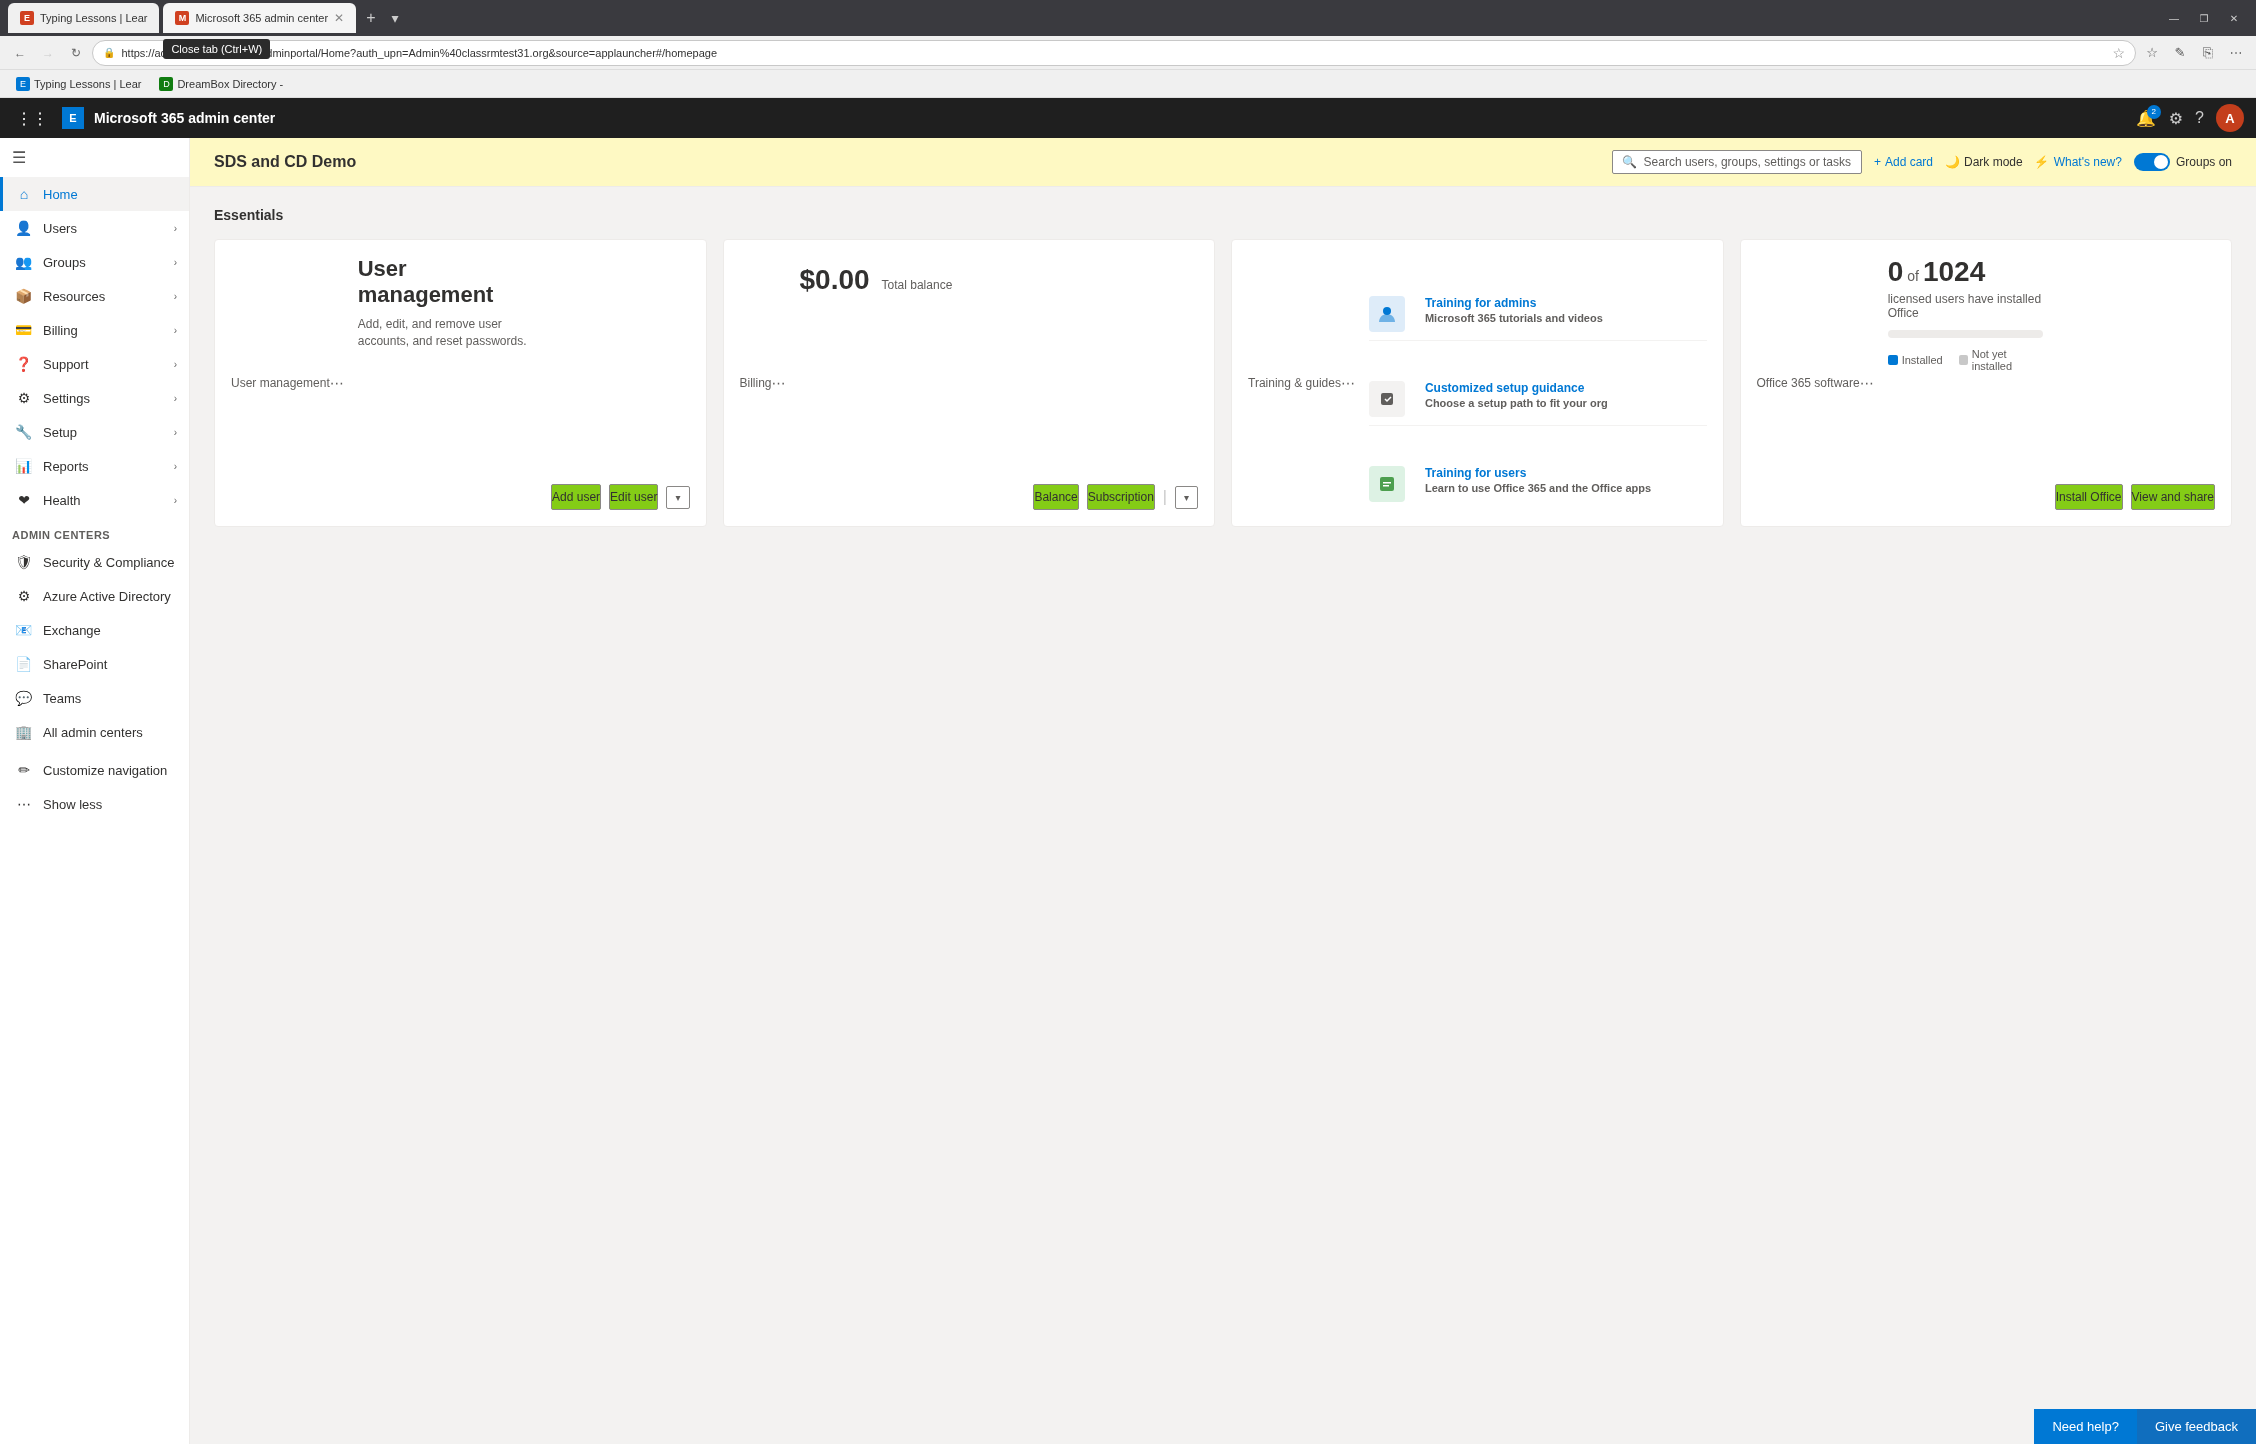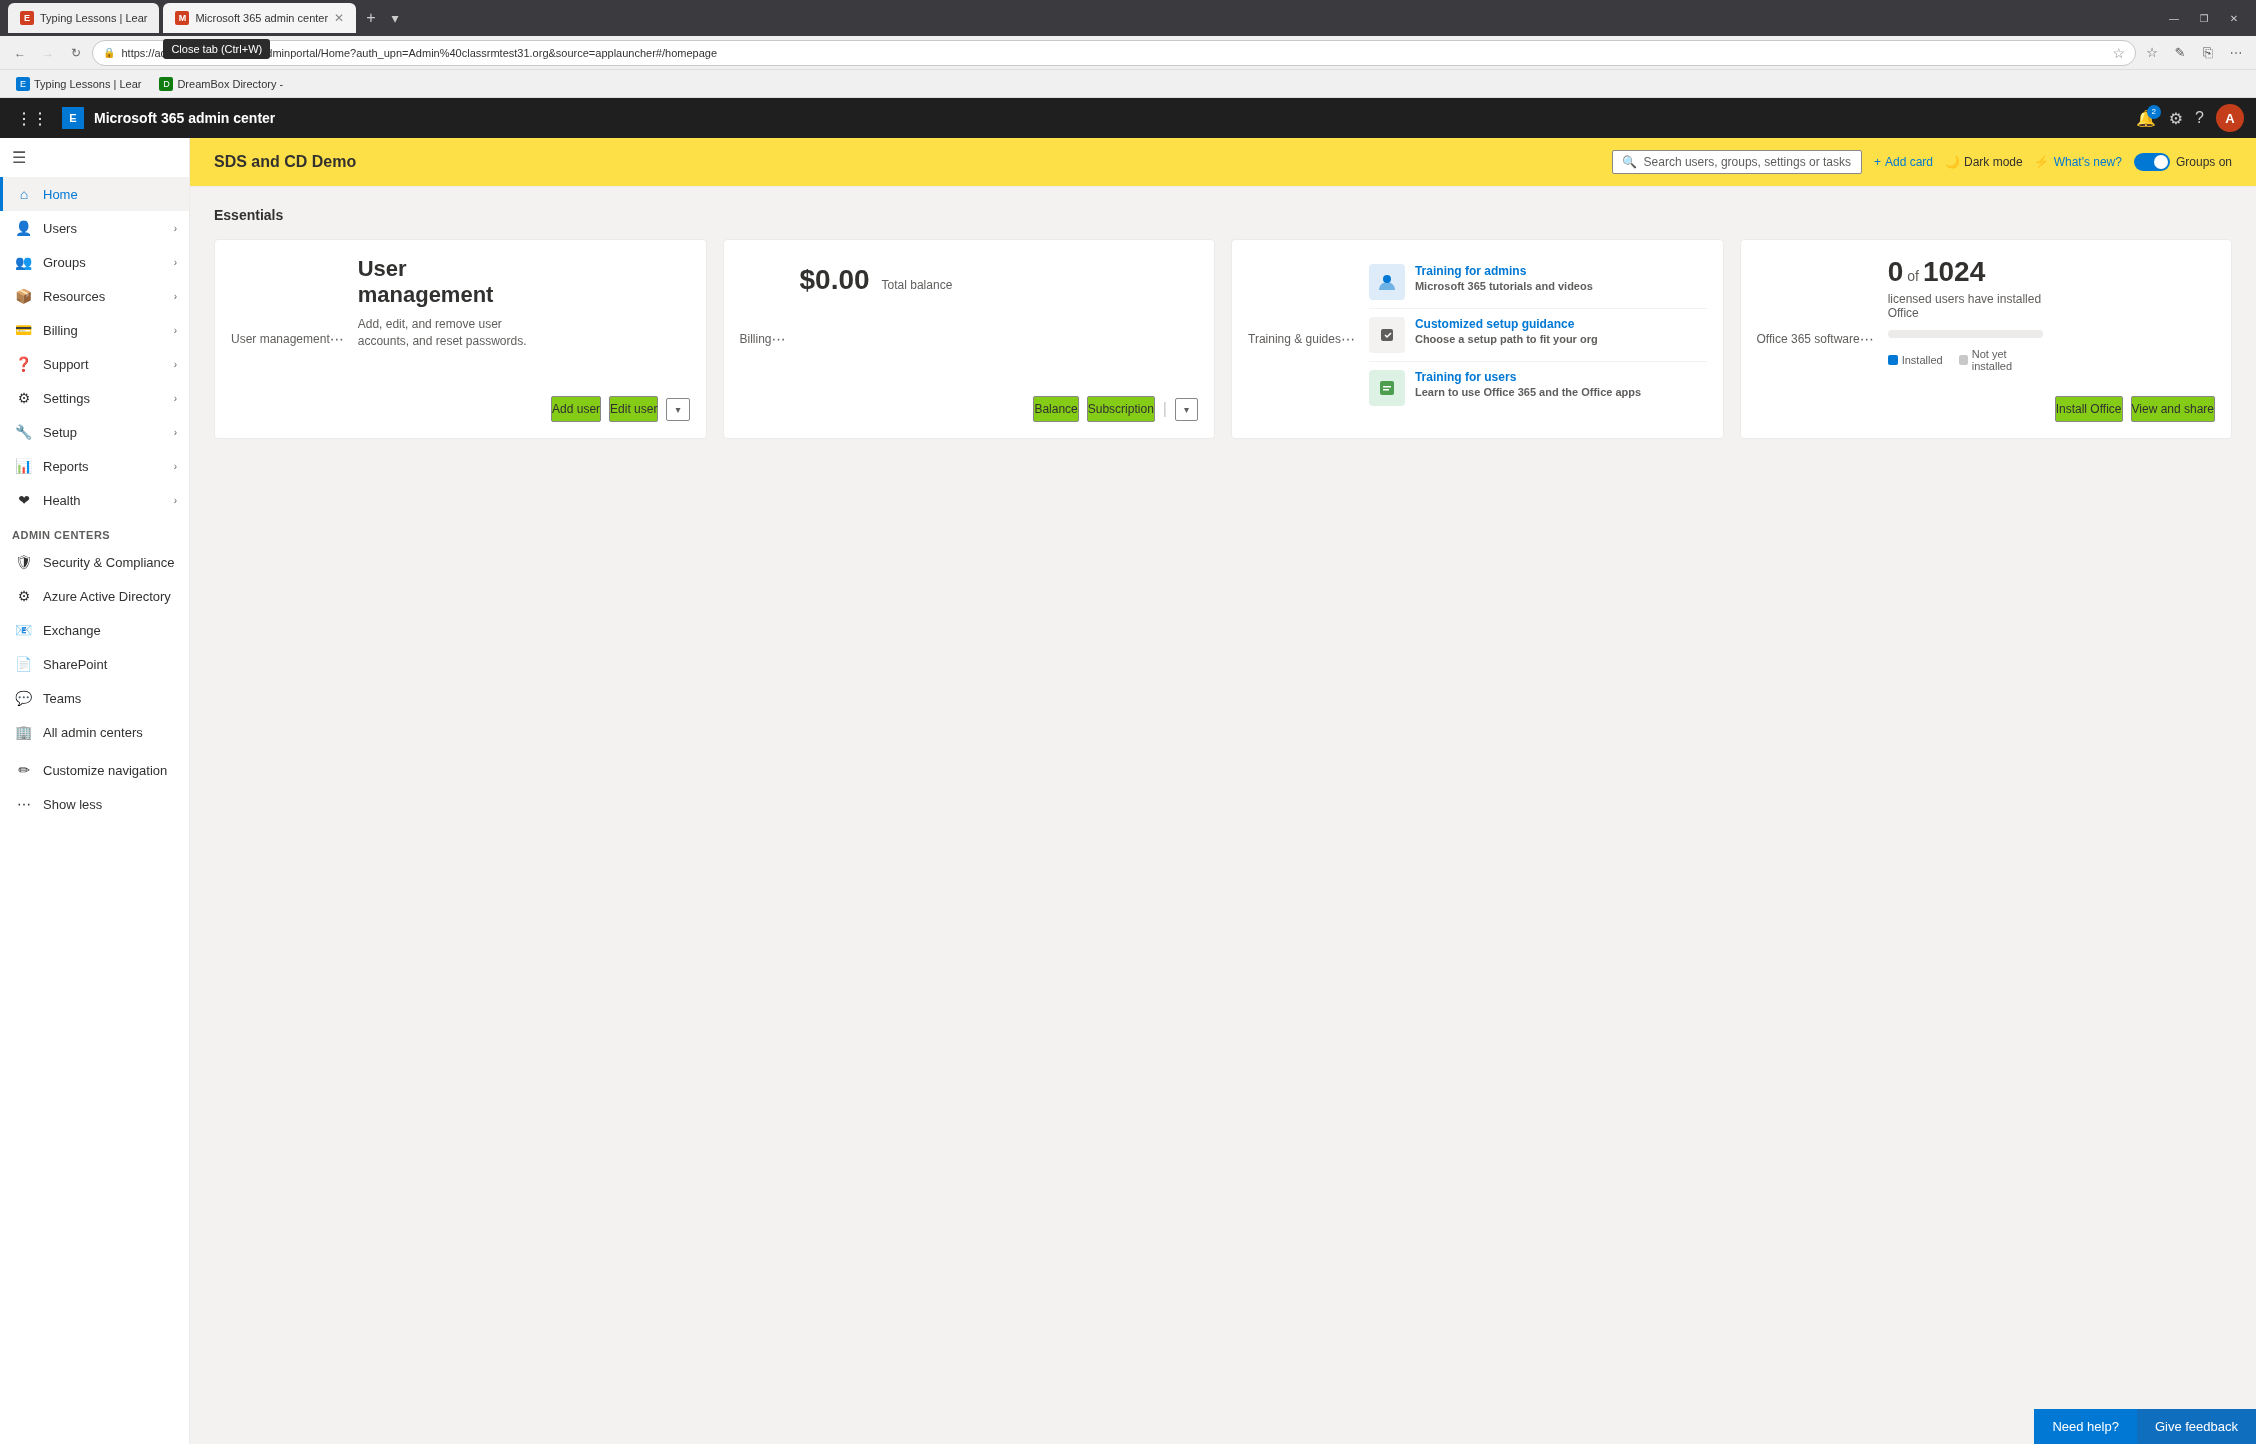--- a/index.html
+++ b/index.html
@@ -160,21 +160,21 @@
 
     
     .content-area {
       flex: 1;
       overflow-y: auto;
       padding: 0;
     }
 
     
     .page-header {
-      background: #fde047;
+      background: #fef9c3;
       padding: 12px 24px;
       display: flex;
       align-items: center;
       justify-content: space-between;
       border-bottom: 1px solid #edebe9;
     }
     .page-title { font-size: 16px; font-weight: 600; color: #323130; }
     .header-actions { display: flex; align-items: center; gap: 12px; }
     .search-bar {
       display: flex; align-items: center; gap: 6px;
@@ -250,21 +250,21 @@
       cursor: pointer;
     }
     .card-dropdown { color: #605e5c; cursor: pointer; padding: 5px 8px; border: 1px solid #8a8886; border-radius: 2px; font-size: 10px; }
     .card-divider { color: #c8c8c8; font-size: 16px; }
 
     
     .billing-amount { font-size: 28px; font-weight: 700; color: #323130; text-align: right; }
     .billing-label { font-size: 12px; color: #605e5c; margin-left: 6px; }
 
     
-    .training-item { display: flex; align-items: flex-start; gap: 10px; padding: 8px 0; border-bottom: 1px solid #f3f2f1; }
+    .training-item { display: flex; align-items: flex-start; gap: 20px; padding: 8px 0; border-bottom: 1px solid #f3f2f1; margin-top: 32px; }
     .training-item:last-child { border-bottom: none; }
     .training-icon { width: 36px; height: 36px; border-radius: 4px; flex-shrink: 0; display: flex; align-items: center; justify-content: center; font-size: 18px; }
     .training-icon-1 { background: #deecf9; }
     .training-icon-2 { background: #f3f2f1; }
     .training-icon-3 { background: #ddf2e4; }
     .training-text h4 { font-size: 12px; font-weight: 600; color: #0078d4; cursor: pointer; }
     .training-text p { font-size: 11px; color: #605e5c; margin-top: 2px; font-weight: bold; }
 
     
     .office-count { display: flex; align-items: baseline; gap: 4px; }

